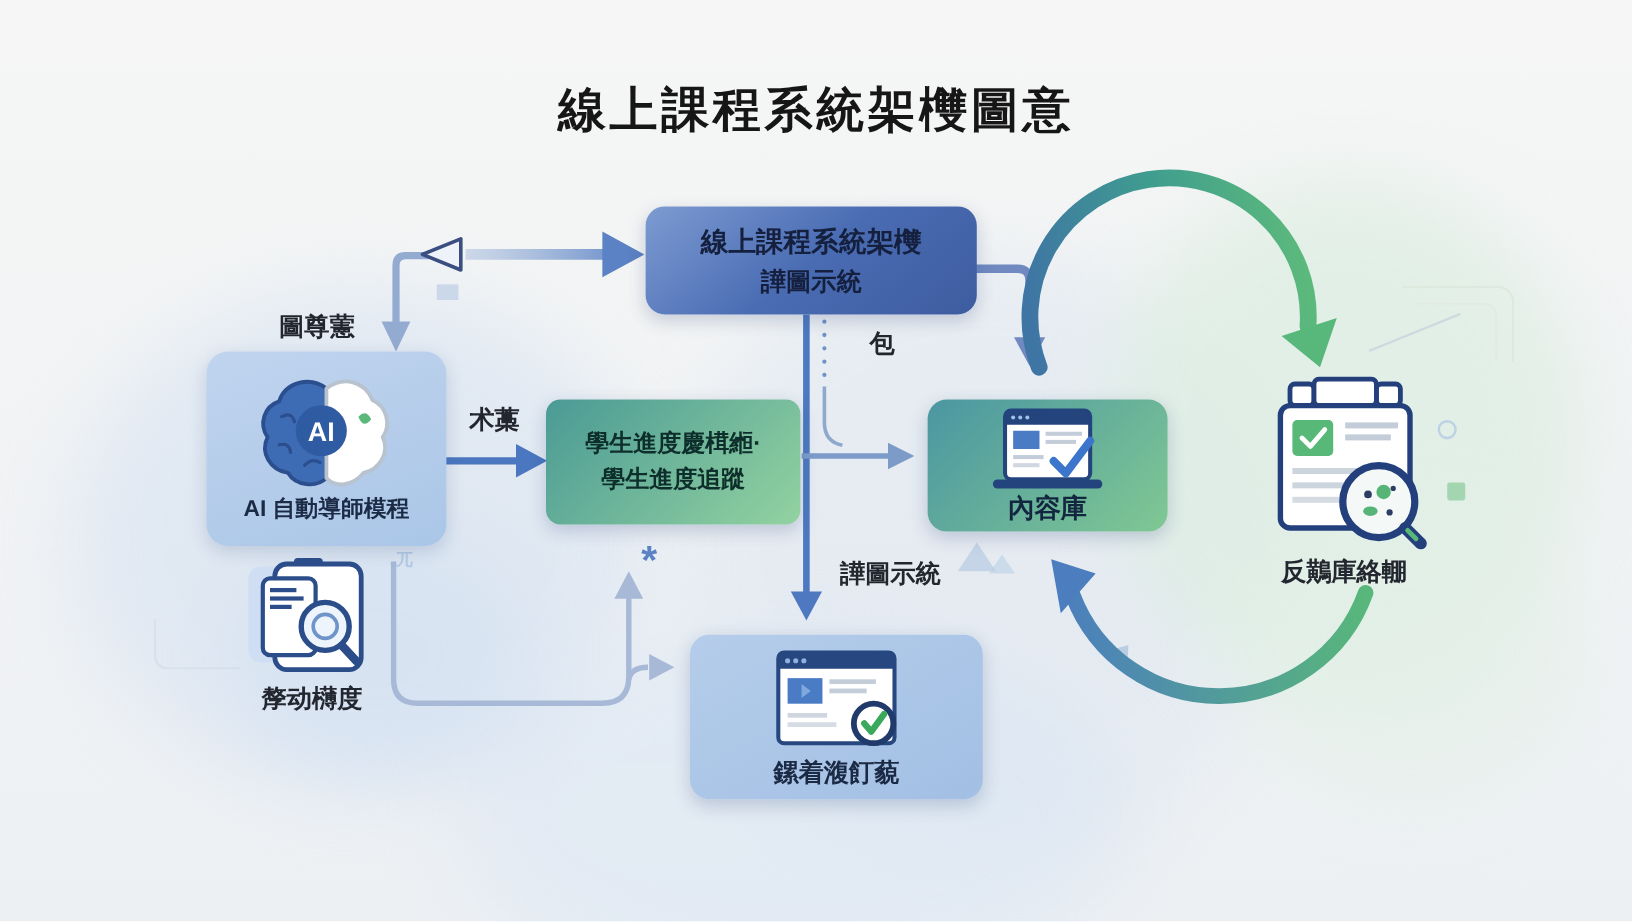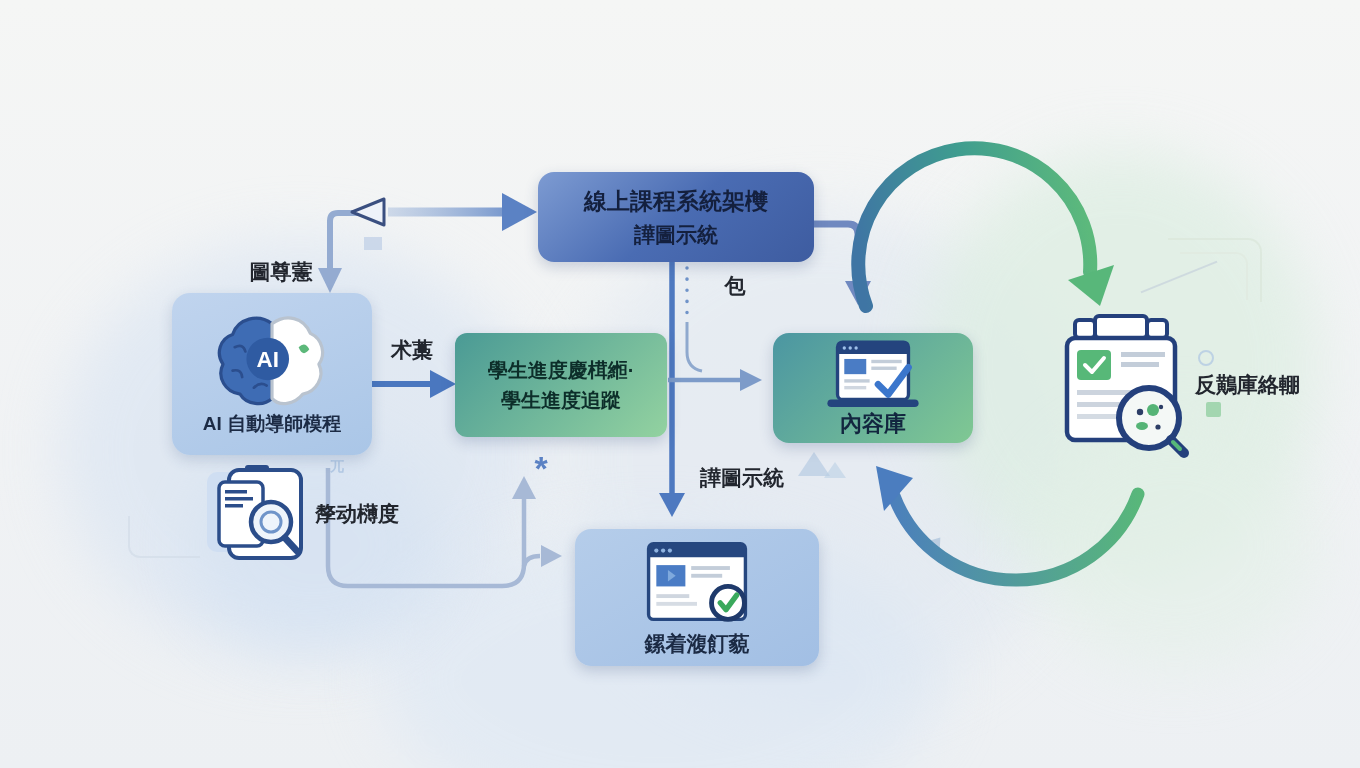--- a/index.html
+++ b/index.html
@@ -27,21 +27,21 @@
           background:linear-gradient(135deg,#4a9a95 0%,#93d2a0 100%);color:#0d2e2a;}
   .box-progress div{font-size:20px;font-weight:700;line-height:30px;}
   .box-content{left:773px;top:333px;width:200px;height:110px;
           background:linear-gradient(135deg,#4b96a2 0%,#80c893 100%);color:#12263f;}
   .box-content .lbl{font-size:22px;font-weight:700;margin-top:-4px;}
   .box-review{left:575px;top:529px;width:244px;height:137px;
           background:linear-gradient(150deg,#b5cdea 0%,#a2bfe4 100%);color:#1b2a44;}
   .box-review .lbl{font-size:21px;font-weight:700;margin-top:0px;}
   .floatlabel{position:absolute;z-index:4;transform:translate(-50%,-50%);
           font-weight:600;color:#22262e;white-space:nowrap;}
-  .icon-wrap{position:absolute;z-index:3;display:flex;flex-direction:row;align-items:center;}
+  .icon-wrap{position:absolute;z-index:3;display:flex;flex-direction:column;align-items:center;}
   .iconcap{font-size:21px;font-weight:600;color:#22262e;margin-top:4px;white-space:nowrap;}
   .circuit{position:absolute;opacity:.8;}
   .tri{width:0;height:0;position:absolute;}
 </style>
 </head>
 <body>
 <div id="canvas">
 
   <div class="blob" style="left:60px;top:240px;width:480px;height:420px;background:#d7e3f2;opacity:.6;"></div>
   <div class="blob" style="left:560px;top:210px;width:520px;height:500px;background:#e0e8f1;opacity:.6;"></div>
@@ -125,38 +125,39 @@
     <g>
       <path d="M866 306 A116 116 0 1 1 1090 272" fill="none" stroke="url(#gTop)" stroke-width="14" stroke-linecap="round"></path>
       <polygon points="1100,306 1114,265 1068,280" fill="#58b77a"></polygon>
     </g>
     <g>
       <path d="M1138 494 A130 130 0 0 1 894 496" fill="none" stroke="url(#gBot)" stroke-width="13" stroke-linecap="round"></path>
       <polygon points="876,466 913,478 884,511" fill="#4b7dbf"></polygon>
     </g>
   </svg>
 
+  <div class="title">線上課程系統架欆圖意</div>
 
   <div class="node rounded box-top">
     <div class="l1">線上課程系統架欆</div>
     <div class="l2">譁圖示統</div>
   </div>
 
   <div class="node box-ai">
     <svg width="118" height="98" viewBox="0 0 110 92">
       <path d="M55 12 C42 2 23 7 18 22 C6 26 2 40 9 50 C3 62 11 76 25 78 C31 88 47 90 55 82 Z" fill="#3e6cb4" stroke="#2b4e8e" stroke-width="3" stroke-linejoin="round"></path>
       <path d="M55 12 C68 2 85 6 91 21 C102 26 106 40 99 50 C105 62 96 76 84 78 C76 88 62 90 55 82 Z" fill="#ffffff" stroke="#b9c3cf" stroke-width="3" stroke-linejoin="round"></path>
       <path d="M20 34 Q28 30 30 38 M18 56 Q26 54 27 62 M38 72 Q44 66 50 70" fill="none" stroke="#2b4e8e" stroke-width="2.5" stroke-linecap="round"></path>
       <path d="M80 34 q6 -6 10 2 q-6 8 -10 -2 Z" fill="#5cb87a"></path>
       <circle cx="51" cy="45" r="20" fill="#2f5ba2"></circle>
       <text x="51" y="53" text-anchor="middle" font-size="21" font-weight="bold" fill="#ffffff">AI</text>
     </svg>
     <div class="lbl">AI 自動導師模程</div>
   </div>
-  <div class="floatlabel" style="left:281px;top:272px;font-size:21px;">圖尊藼</div>
+  <div class="floatlabel" style="left:264px;top:272px;font-size:21px;">圖尊藼</div>
 
   <div class="node rounded box-progress">
     <div>學生進度慶榵縆·</div>
     <div>學生進度追蹤</div>
   </div>
 
   <div class="node rounded box-content">
     <svg width="136" height="76" viewBox="0 0 140 90">
       <rect x="28" y="6" width="84" height="68" rx="6" fill="#ffffff" stroke="#24447e" stroke-width="4"></rect>
       <path d="M28 12 Q28 6 34 6 L106 6 Q112 6 112 12 L112 20 L28 20 Z" fill="#24447e"></path>

